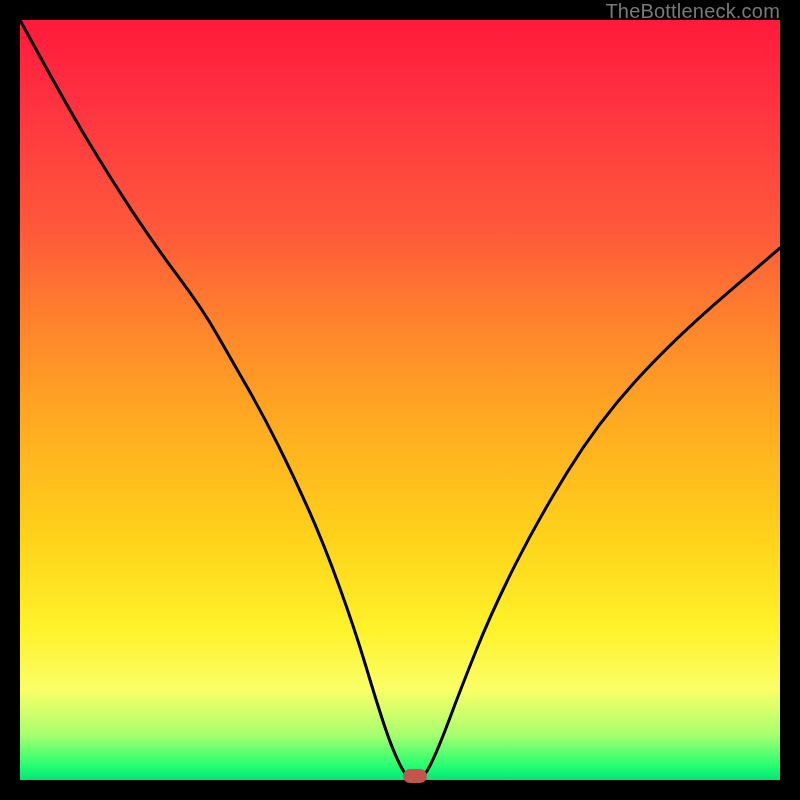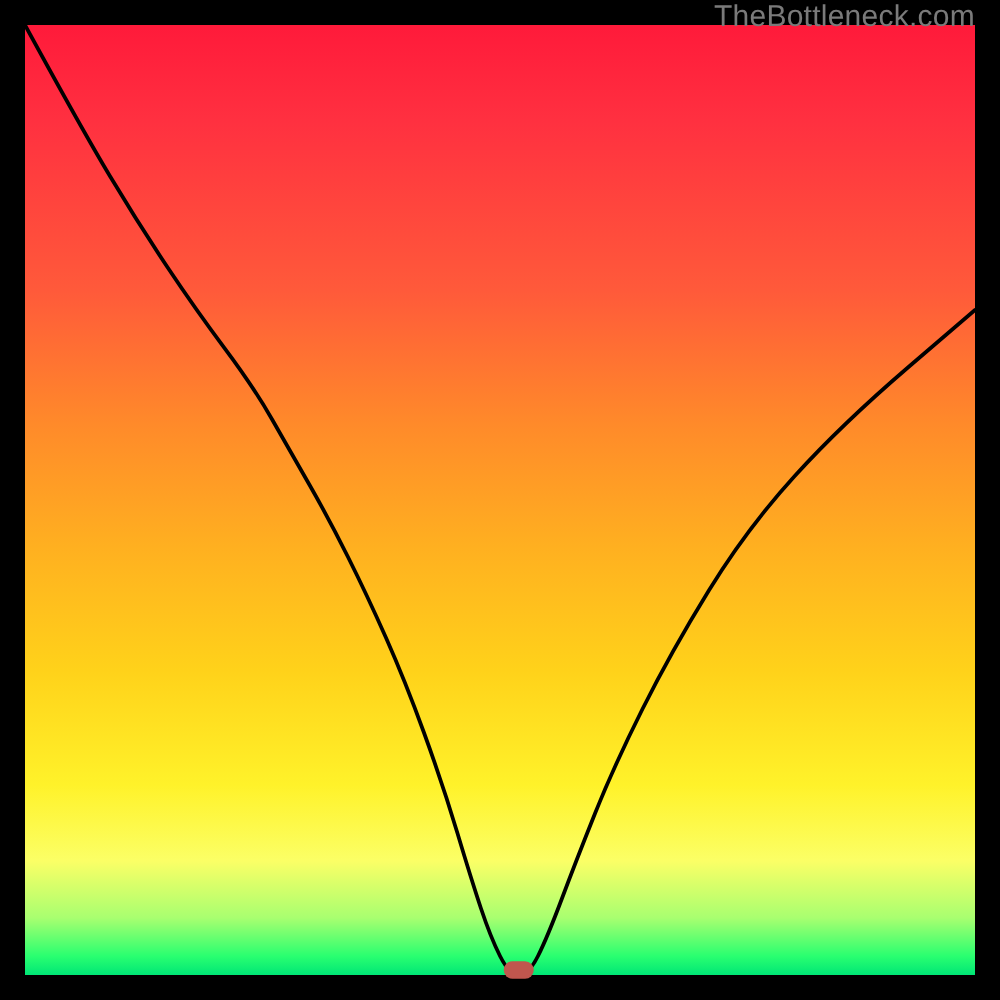--- a/index.html
+++ b/index.html
@@ -43,21 +43,21 @@
     top: 20px;
     width: 760px;
     height: 760px;
     pointer-events: none;
   }
   .watermark {
     position: absolute;
     top: 0px;
     right: 20px;
     color: #7a7a7a;
-    font-size: 24px;
+    font-size: 20px;
     font-weight: 500;
     letter-spacing: 0.2px;
   }
   .marker {
     position: absolute;
     width: 24px;
     height: 14px;
     border-radius: 7px;
     background: #c0564e;
     transform: translate(-50%, -50%);

